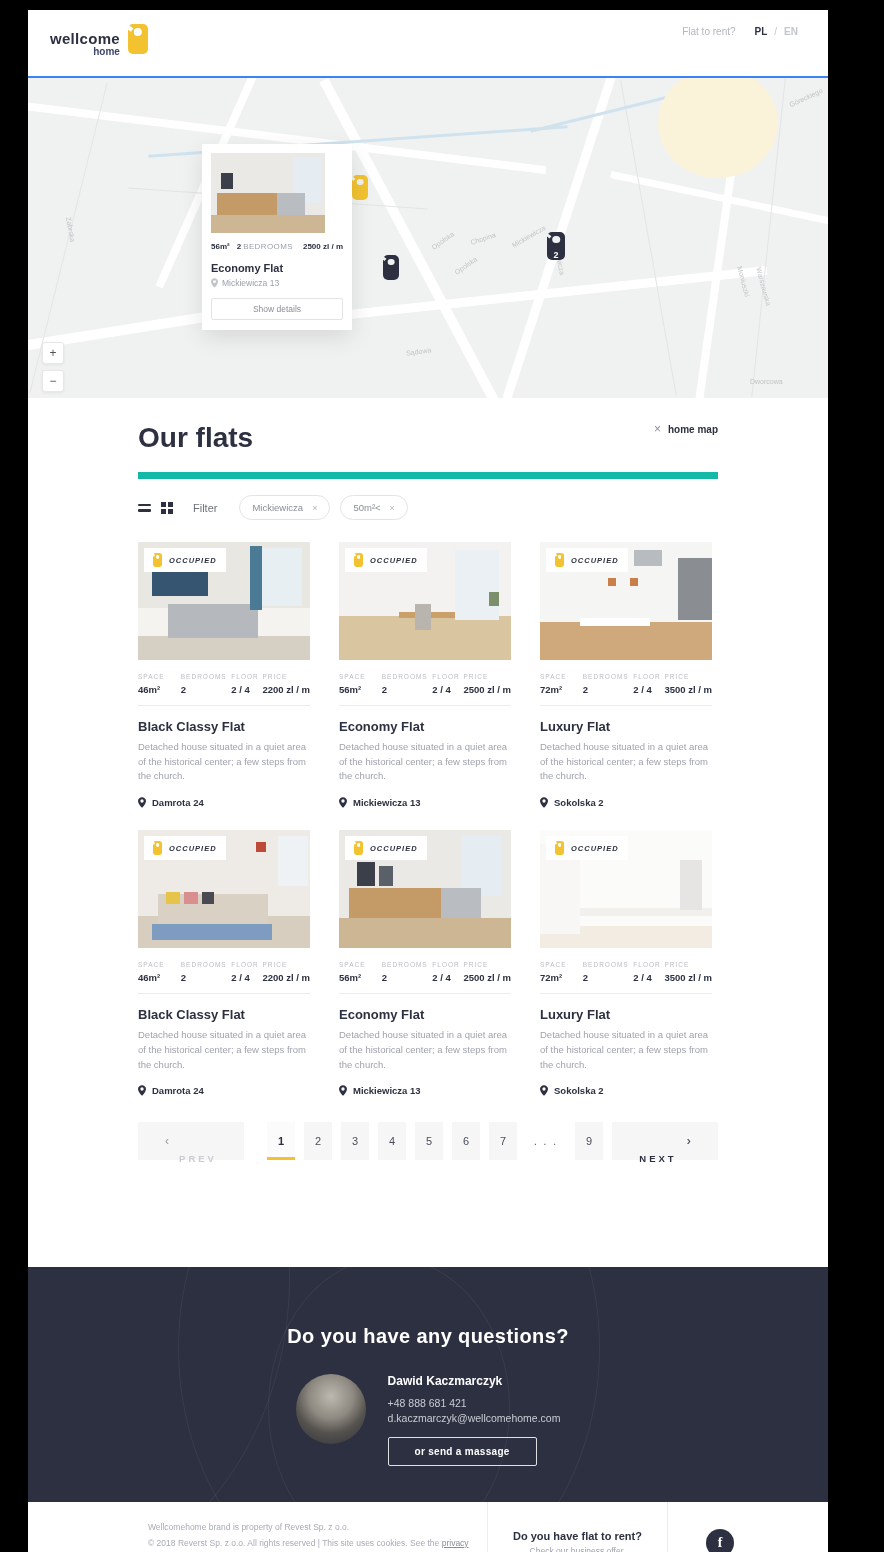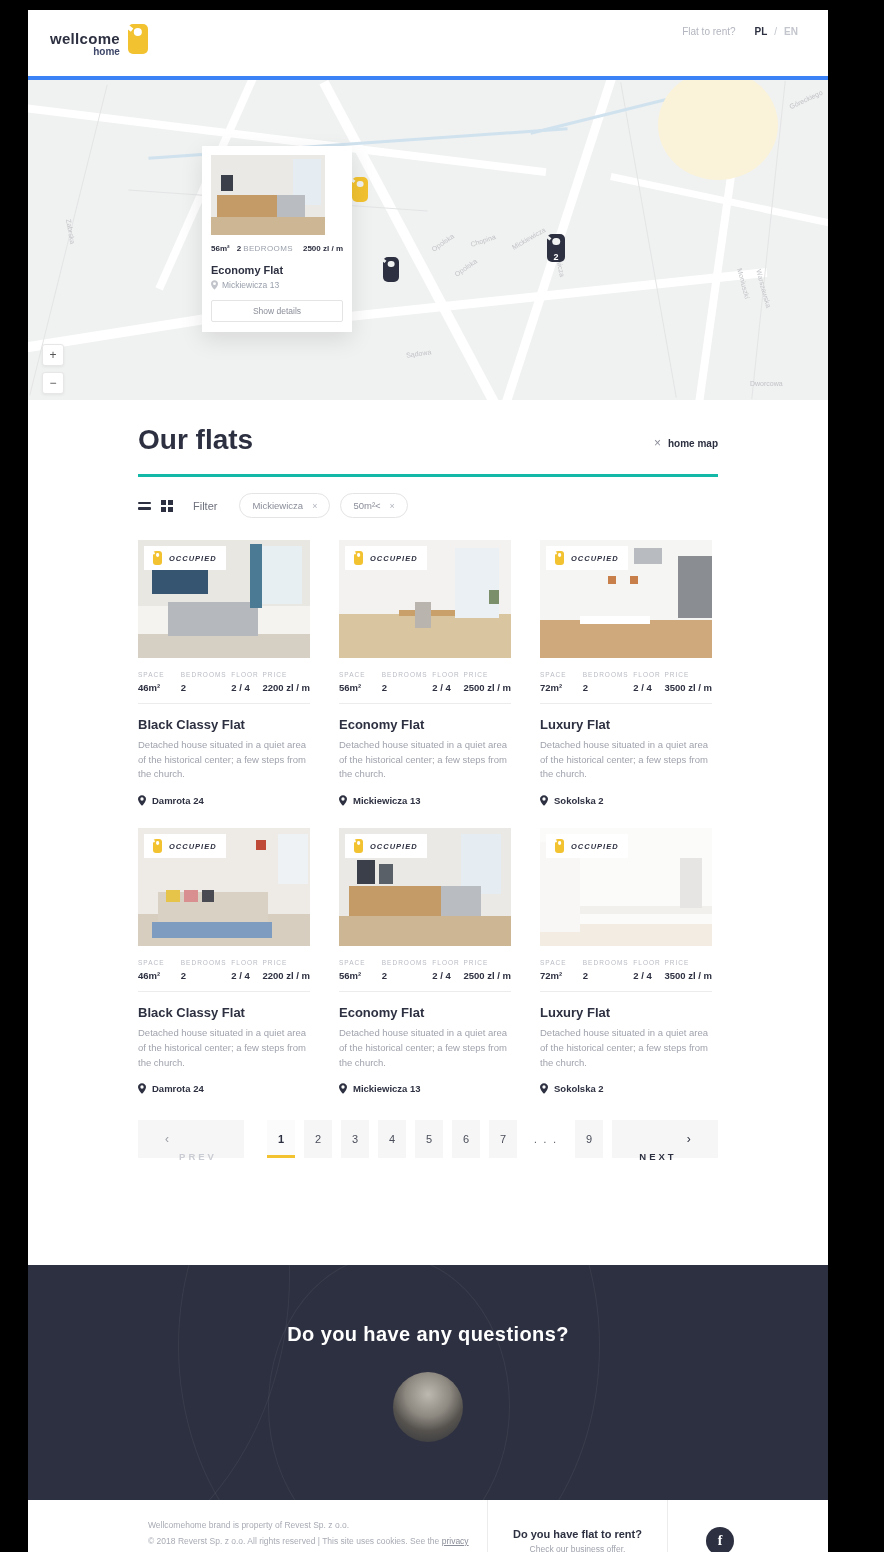--- a/index.html
+++ b/index.html
@@ -1,19 +1,19 @@
 <!DOCTYPE html>
 <html><head>
 <meta charset="utf-8">
 <style>
   html,body{margin:0;padding:0;background:#000;font-family:"Liberation Sans","DejaVu Sans",sans-serif;}
   .page{width:800px;margin:10px 0 0 28px;background:#fff;position:relative;}
 
   
-  .header{height:66px;position:relative;border-bottom:4px solid #3b82f6;background:#fff;z-index:5;}
+  .header{height:66px;position:relative;border-bottom:2px solid #3b82f6;background:#fff;z-index:5;}
   .logo{position:absolute;left:22px;top:14px;display:flex;align-items:flex-start;}
   .logo-text{display:flex;flex-direction:column;align-items:flex-end;margin-top:6px;}
   .logo-top{font-size:15px;font-weight:700;color:#2d3040;letter-spacing:.3px;}
   .logo-bottom{font-size:10px;font-weight:700;color:#3d4668;margin-top:-1px;}
   .hanger{position:relative;display:inline-block;background:#2d3040;border-radius:5px;--hole:#fff;}
   .hanger::before{content:"";position:absolute;left:50%;top:14%;transform:translateX(-50%);width:42%;height:26%;border-radius:50%;background:var(--hole);}
   .hanger::after{content:"";position:absolute;left:-12%;top:6%;width:34%;height:12%;background:var(--hole);transform:rotate(38deg);}
   .hanger.yellow{background:#f2c230;}
   .logo .hanger{width:20px;height:30px;margin-left:8px;}
   .top-right{position:absolute;right:30px;top:16px;font-size:10px;display:flex;align-items:center;gap:7px;}
@@ -49,21 +49,21 @@
   .popup-space{font-weight:700;}
   .popup-br-count{font-weight:700;margin-left:7px;}
   .popup-br-label{color:#9aa0ab;margin-left:2px;letter-spacing:.4px;}
   .popup-price{font-weight:700;margin-left:auto;}
   .popup-title{font-size:11px;font-weight:700;color:#2d3040;margin:11px 0 4px;}
   .popup-addr{display:flex;align-items:center;gap:4px;font-size:8.5px;color:#9aa0ab;}
   .popup-btn{margin-top:10px;border:1px solid #e4e4e4;border-radius:2px;height:22px;display:flex;align-items:center;justify-content:center;font-size:8.5px;color:#8a8e99;cursor:pointer;background:#fff;width:100%;}
 
   
   .flats{padding:0 110px;}
-  .flats-head{display:flex;align-items:flex-end;justify-content:space-between;padding:24px 0 18px;border-bottom:3px solid #14b8a6;}
+  .flats-head{display:flex;align-items:flex-start;justify-content:space-between;padding:24px 0 18px;border-bottom:7px solid #14b8a6;}
   .flats-title{font-size:28px;font-weight:700;color:#2d3040;margin:0;}
   .hide-map{display:flex;align-items:center;gap:7px;cursor:pointer;padding-bottom:6px;}
   .hide-map-x{color:#8a8e99;font-size:12px;}
   .hide-map-label{font-size:10px;font-weight:700;color:#2d3040;}
   .filter-bar{display:flex;align-items:center;margin-top:16px;}
   .icon-list{display:flex;flex-direction:column;gap:3px;cursor:pointer;}
   .icon-list span{width:13px;height:2.5px;background:#2d3040;border-radius:1px;}
   .icon-grid{display:grid;grid-template-columns:5px 5px;gap:2px;margin-left:10px;cursor:pointer;}
   .icon-grid span{width:5px;height:5px;background:#2d3040;}
   .filter-label{font-size:11px;color:#6d717c;margin:0 22px 0 20px;}
@@ -502,20 +502,26 @@
     </div>
   </section>
 
   <section class="cta">
     <div class="cta-circle cta-c1"></div>
     <div class="cta-circle cta-c2"></div>
     <div class="cta-circle cta-c3"></div>
     <h2 class="cta-title">Do you have any questions?</h2>
     <div class="cta-row">
       <div class="avatar"></div>
+      <div class="cta-info">
+        <span class="cta-name">Dawid Kaczmarczyk</span>
+        <span class="cta-phone">+48 888 681 421</span>
+        <span class="cta-email">d.kaczmarczyk@wellcomehome.com</span>
+        <button class="cta-btn">or send a massage</button>
+      </div>
     </div>
   </section>
 
   <footer class="footer">
     <div class="f-col1">
       <span>Wellcomehome brand is property of Revest Sp. z o.o.</span>
       <span><span>© 2018 Reverst Sp. z o.o. All rights reserved  |  This site uses cookies. See the </span><span class="f-link">privacy policy</span></span>
     </div>
     <div class="f-col2">
       <span class="f-rent-q">Do you have flat to rent?</span>

